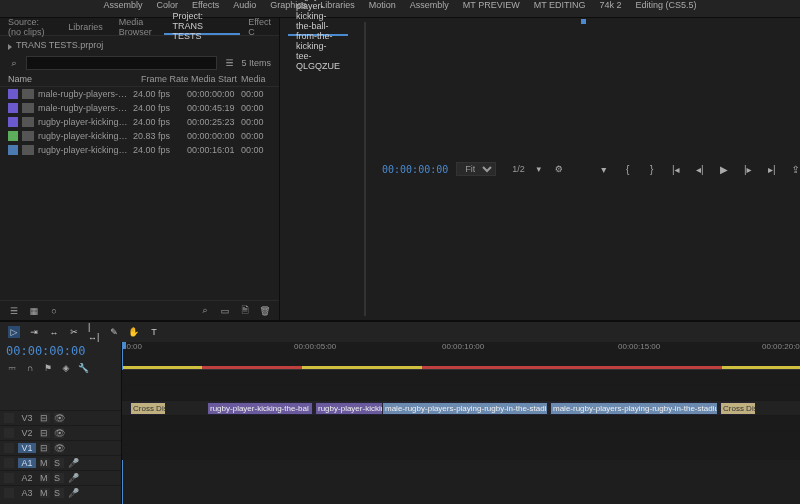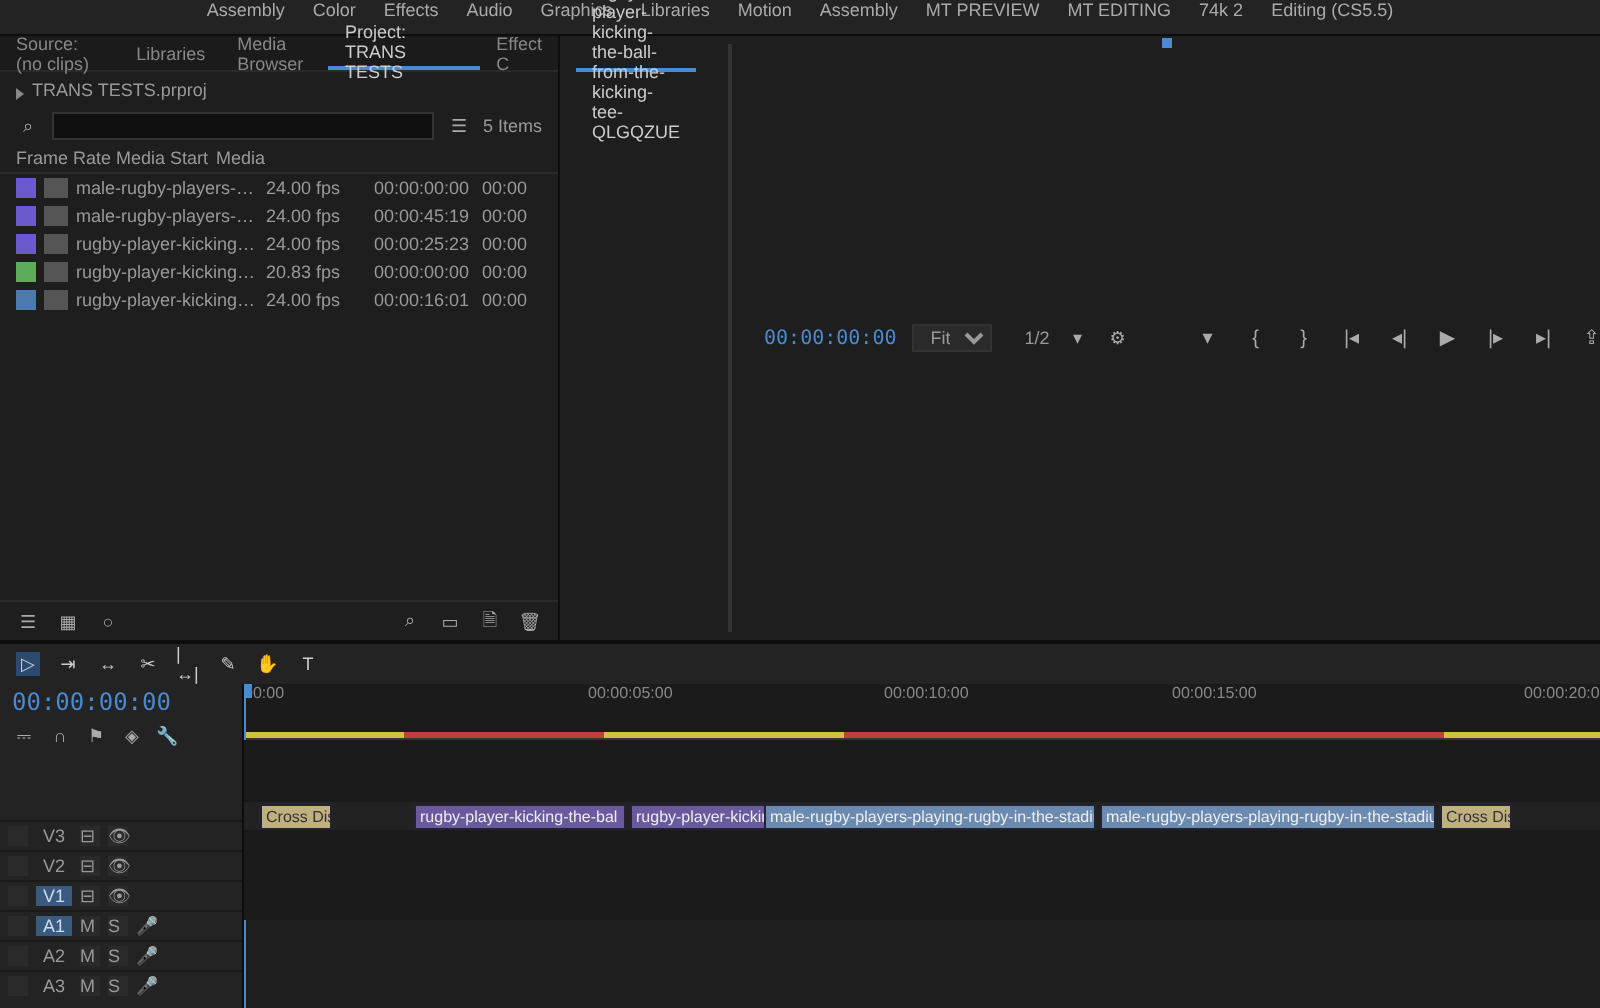--- a/index.html
+++ b/index.html
@@ -103,20 +103,21 @@
       <span class="arrow"></span>
       <span>TRANS TESTS.prproj</span>
     </div>
     <div class="search-row">
       <span class="icon-btn">⌕</span>
       <input class="search-box" style="">
       <span class="icon-btn">☰</span>
       <span style="margin-left:auto">5 Items</span>
     </div>
     <div class="table-header">
+      <span class="col-name">Name</span>
       <span class="col-fr">Frame Rate</span>
       <span class="col-ms">Media Start</span>
       <span class="col-me">Media</span>
     </div>
     <div class="media-list" id="mlist">
         <div class="media-row">
           <span class="chip purple"></span>
           <span class="icon"></span>
           <span class="name">male-rugby-players-playing-rugby-in-the-sta</span>
           <span class="fr">24.00 fps</span>
@@ -267,21 +268,21 @@
           </div>
         </div>
 
     </div>
     <div class="tracks">
       <div class="time-ruler" id="truler">
         <div class="red-yellow"></div>
       <span class="mark" style="left: 0px;">00:00</span>
           <span class="mark" style="left: 172px;">00:00:05:00</span>
           <span class="mark" style="left: 320px;">00:00:10:00</span>
-          <span class="mark" style="left: 464px;">00:00:15:00</span>
+          <span class="mark" style="left: 496px;">00:00:15:00</span>
           <span class="mark" style="left: 640px;">00:00:20:00</span>
         </div>
       <div class="playhead"></div>
       <div class="track-lane"></div>
       <div class="track-lane"></div>
       <div class="track-lane v1" id="v1lane">
           <div class="clip diss" style="left: 8px;">Cross Diss</div>
           <div class="clip purple" style="left: 46px; width: 106px;">rugby-player-kicking-the-bal</div>
           <div class="clip purple" style="left: 154px; width: 104px;">rugby-player-kicking-the-ball-f</div>
           <div class="clip bluec" style="left: 260px; width: 166px;">male-rugby-players-playing-rugby-in-the-stadiu</div>

